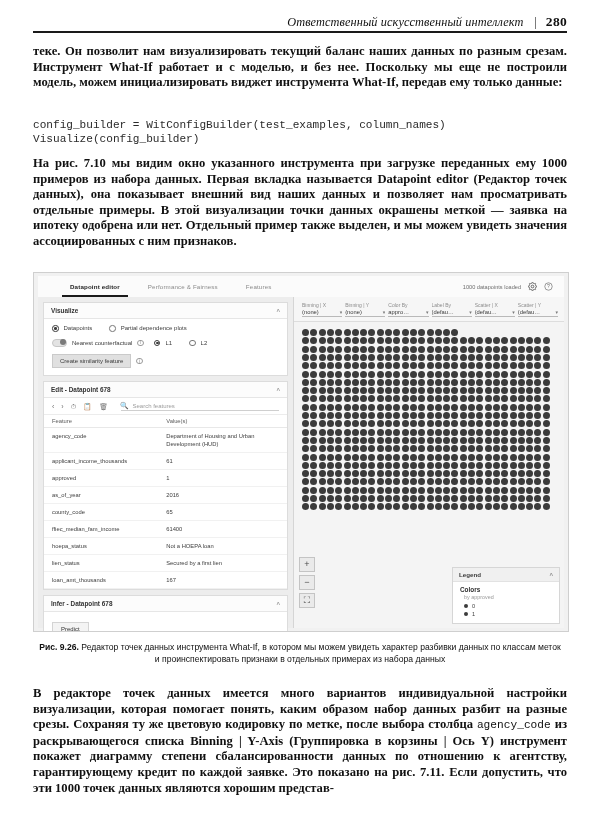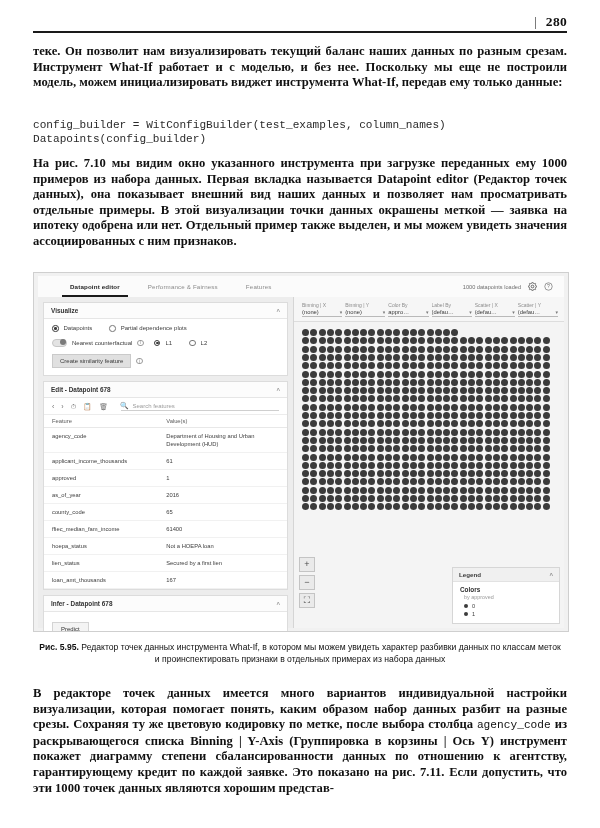--- a/index.html
+++ b/index.html
@@ -451,29 +451,30 @@
     line-height: 11.5px;
     text-align: center;
     color: #111;
   }
   .caption b { font-weight: bold; }
 </style>
 </head>
 <body>
 
 <div class="page-header">
+  <span class="running-head">Ответственный искусственный интеллект</span>
   <span class="head-sep">|</span>
   <span class="folio">280</span>
 </div>
 <div class="head-rule"></div>
 
 <div class="para" style="top:44px;">теке. Он позволит нам визуализировать текущий баланс наших данных по разным срезам. Инструмент What-If работает и с моделью, и без нее. Поскольку мы еще не построили модель, можем инициализировать виджет инструмента What-If, передав ему только данные:</div>
 
 <div class="code-block" style="top:118px;">config_builder = WitConfigBuilder(test_examples, column_names)
-Datapoints(config_builder)</div>
+Visualize(config_builder)</div>
 
 <div class="para" style="top:156px;"><span>На рис. 7.10 мы видим окно указанного инструмента при загрузке переданных ему 1000 примеров из набора данных. Первая вкладка называется </span><b>Datapoint editor</b><span> (Редактор точек данных), она показывает внешний вид наших данных и позволяет нам просматривать отдельные примеры. В этой визуализации точки данных окрашены меткой — заявка на ипотеку одобрена или нет. Отдельный пример также выделен, и мы можем увидеть значения ассоциированных с ним признаков.</span></div>
 
 <div class="figure">
   <div class="wit-app">
 
     <div class="wit-topbar">
       <div class="wit-tabs">
         <div class="wit-tab active">Datapoint editor</div>
         <div class="wit-tab">Performance &amp; Fairness</div>
@@ -1331,15 +1332,15 @@
               </div>
             </div>
           </div>
         </div>
 
       </div>
     </div>
   </div>
 </div>
 
-<div class="caption"><b>Рис. 5.95.</b><span> Редактор точек данных инструмента What-If, в котором мы можем увидеть характер разбивки данных по классам меток и проинспектировать признаки в отдельных примерах из набора данных</span></div>
+<div class="caption"><b>Рис. 9.26.</b><span> Редактор точек данных инструмента What-If, в котором мы можем увидеть характер разбивки данных по классам меток и проинспектировать признаки в отдельных примерах из набора данных</span></div>
 
 <div class="para" style="top:686px;"><span>В редакторе точек данных имеется много вариантов индивидуальной настройки визуализации, которая помогает понять, каким образом набор данных разбит на разные срезы. Сохраняя ту же цветовую кодировку по метке, после выбора столбца </span><span class="mono-inline">agency_code</span><span> из раскрывающегося списка </span><b>Binning | Y-Axis</b><span> (Группировка в корзины | Ось Y) инструмент покажет диаграмму степени сбалансированности данных по отношению к агентству, гарантирующему кредит по каждой заявке. Это показано на рис. 7.11. Если допустить, что эти 1000 точек данных являются хорошим представ-</span></div>
 
 </body></html>

